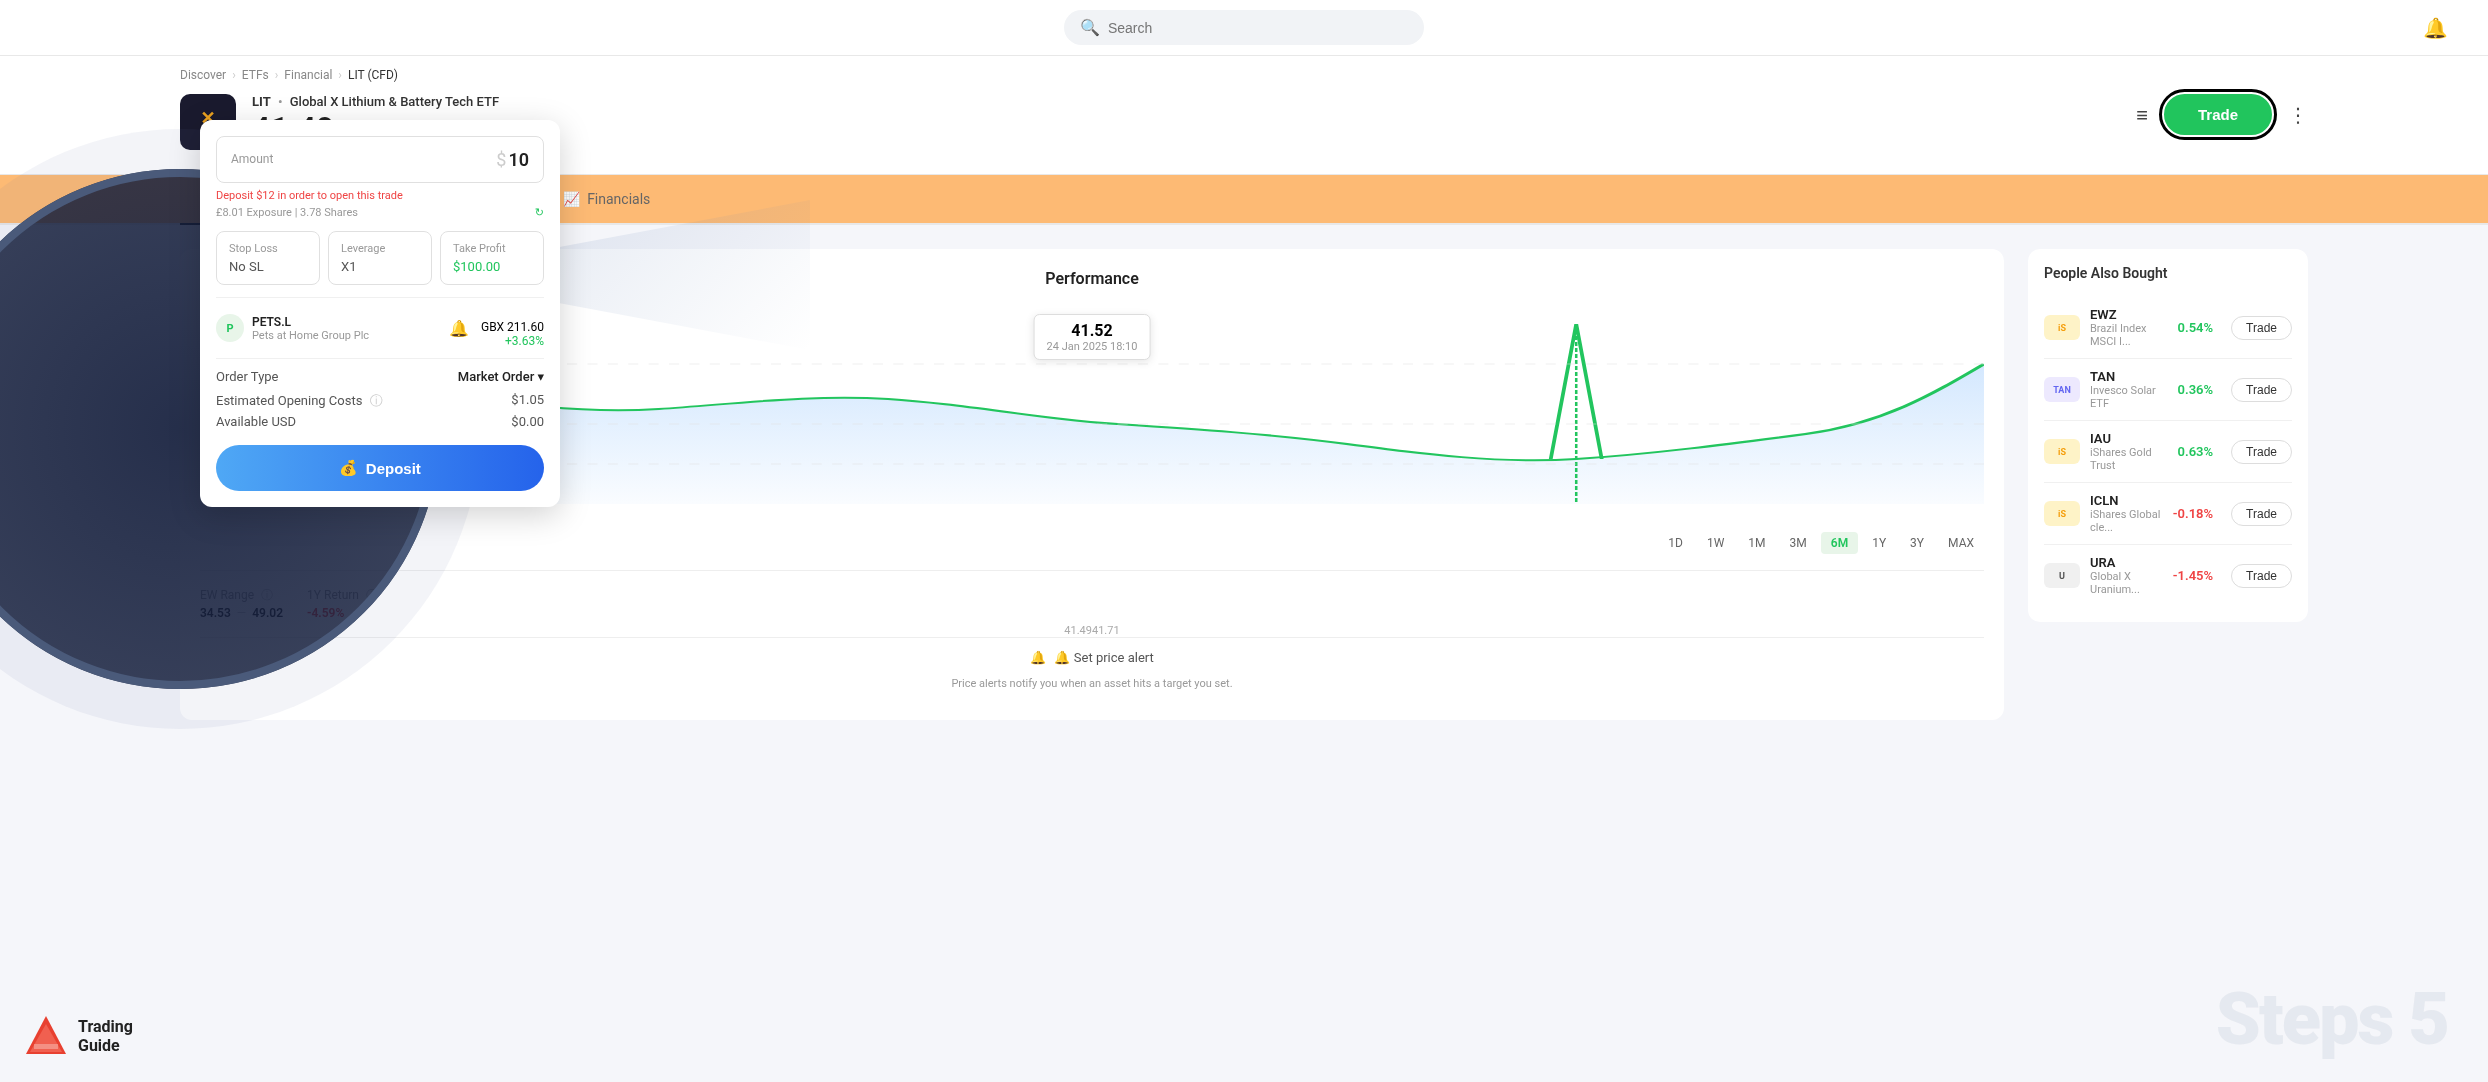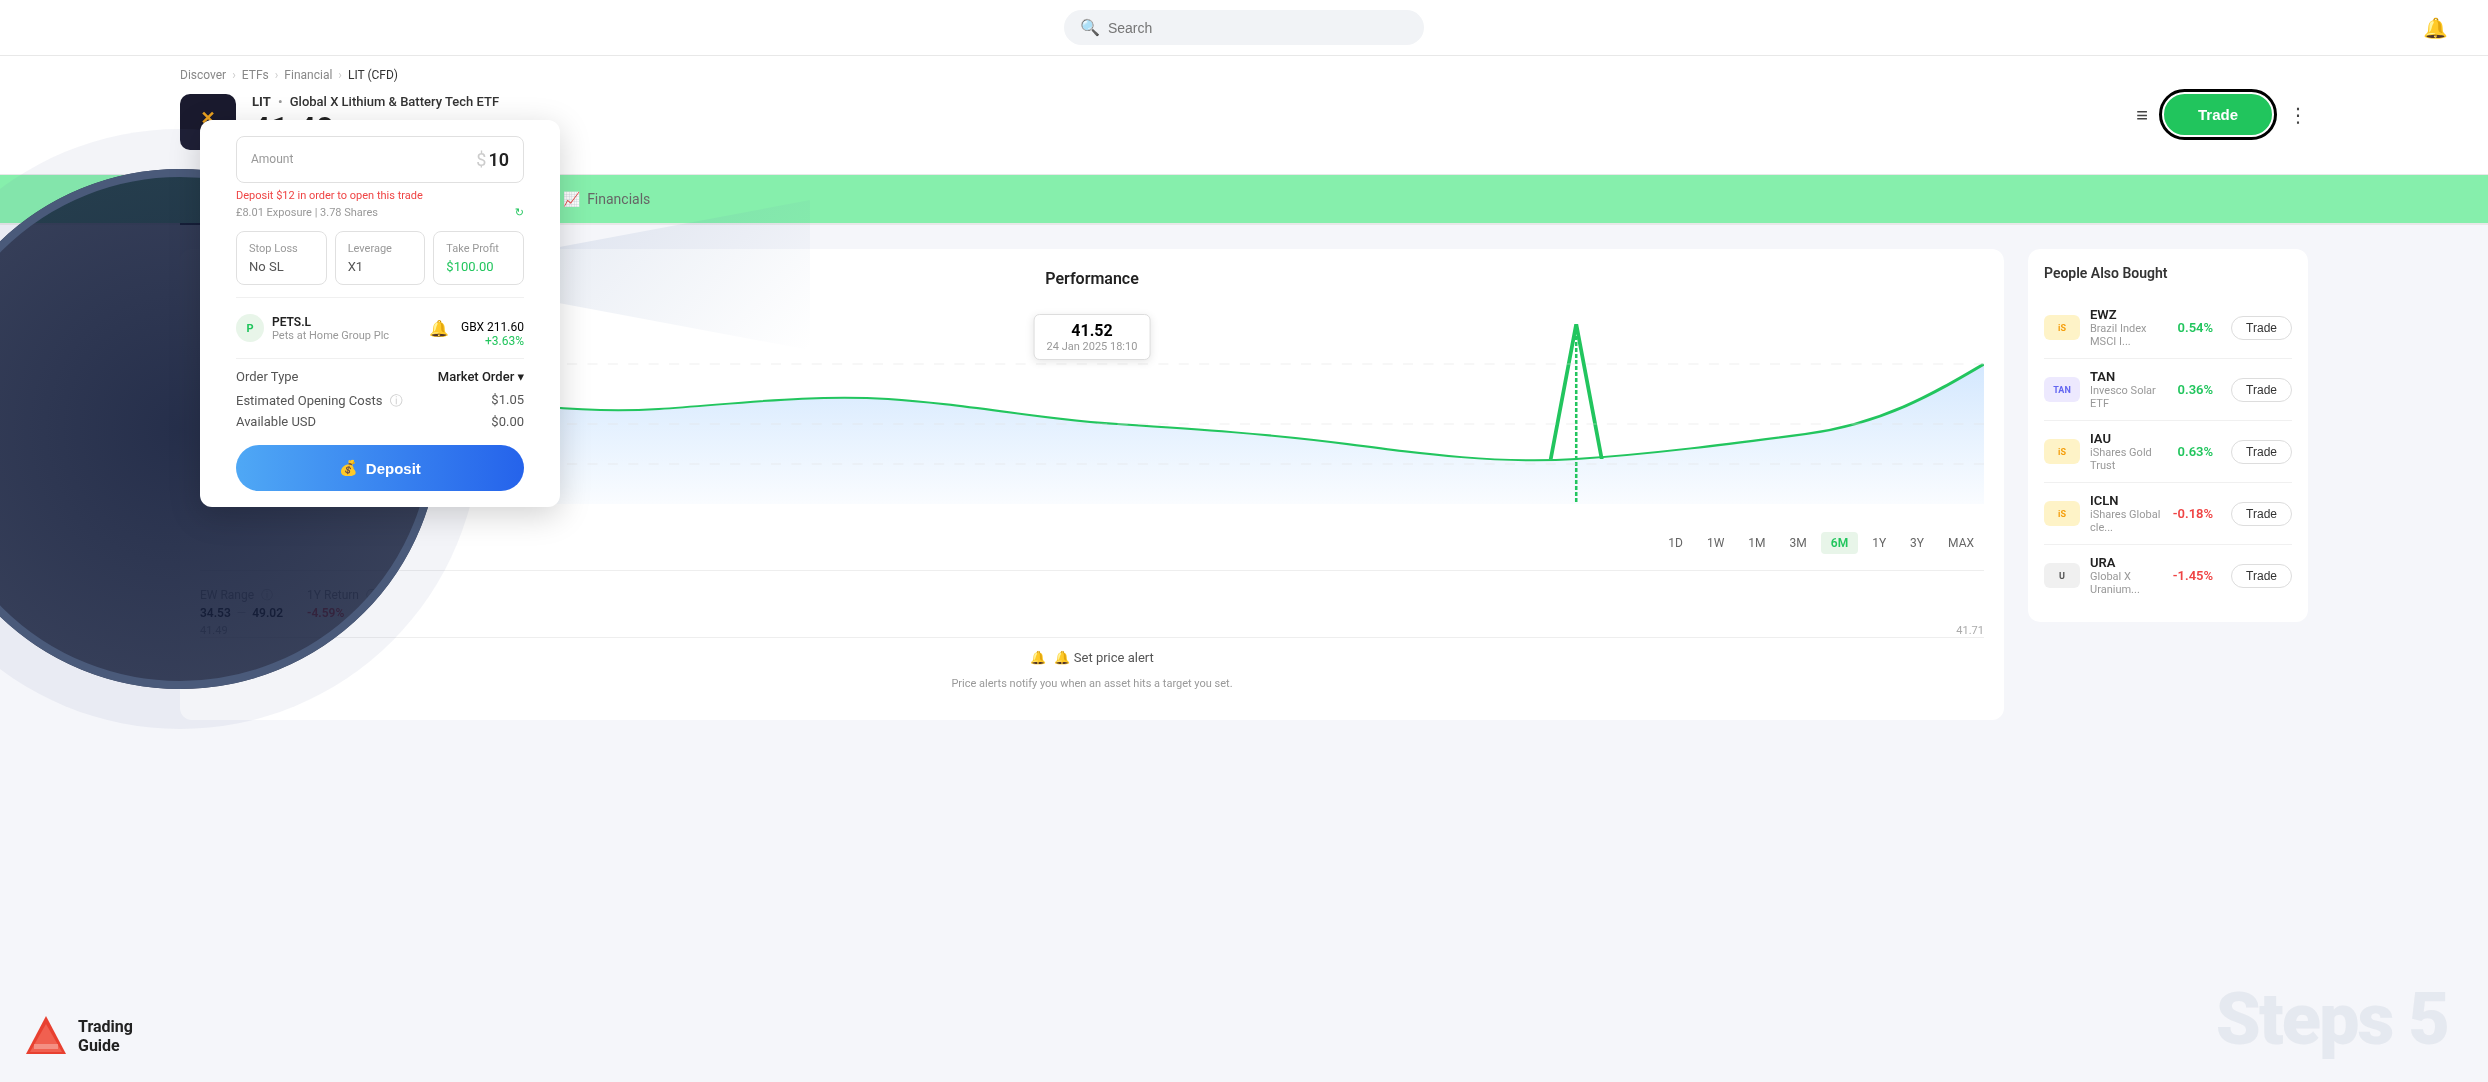--- a/index.html
+++ b/index.html
@@ -129,21 +129,21 @@
       outline-offset: 2px;
     }
     .menu-dots { font-size: 20px; color: #444; cursor: pointer; }
     .hamburger-icon { font-size: 20px; color: #444; cursor: pointer; }
 
     
     .tabs {
       display: flex;
       gap: 8px;
       padding: 0 180px;
-      background: #86efac;
+      background: #fdba74;
       border-bottom: 2px solid #e8e8e8;
     }
     .tab {
       padding: 16px 24px;
       font-size: 14px;
       color: #666;
       cursor: pointer;
       display: flex;
       align-items: center;
       gap: 6px;
@@ -367,21 +367,21 @@
     .toggle-btn.buy { background: #21c55d; color: #fff; border-radius: 20px; }
     .modal-close {
       position: absolute;
       right: 16px;
       top: 50%;
       transform: translateY(-50%);
       font-size: 16px;
       color: #999;
       cursor: pointer;
     }
-    .modal-body { padding: 16px 36px; }
+    .modal-body { padding: 16px 16px; }
     .amount-field {
       border: 1.5px solid #e0e0e0;
       border-radius: 8px;
       padding: 12px 14px;
       display: flex;
       align-items: center;
       justify-content: space-between;
       margin-bottom: 6px;
     }
     .amount-label { font-size: 12px; color: #999; display: block; margin-bottom: 2px; }
@@ -654,21 +654,21 @@
       </div>
       <div class="stat-item">
         <div class="stat-label">
           <span>1Y Return</span>
           <span style="color:#ccc; margin-left:4px;">ⓘ</span>
         </div>
         <div class="stat-value stat-neg">-4.59%</div>
       </div>
     </div>
 
-    <div style="display:flex; justify-content:space-between; font-size:11px; color:#aaa; padding: 4px 0 0 0;">
+    <div style="display:flex; justify-content:center; font-size:11px; color:#aaa; padding: 4px 0 0 0;">
       <span>41.49</span>
       <span>41.71</span>
     </div>
 
     <div class="price-alert-bar">
       <span>🔔</span>
       <span>🔔 Set price alert</span>
     </div>
     <div class="price-alert-subtext">Price alerts notify you when an asset hits a target you set.</div>
   </div>

